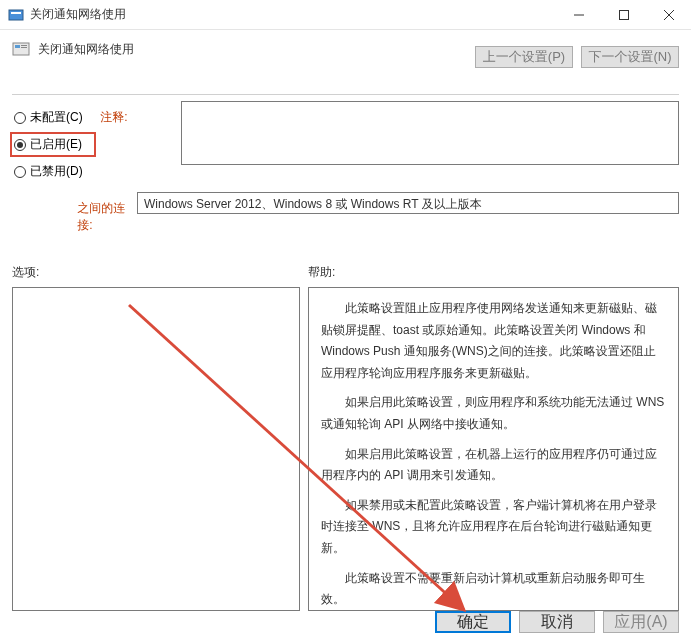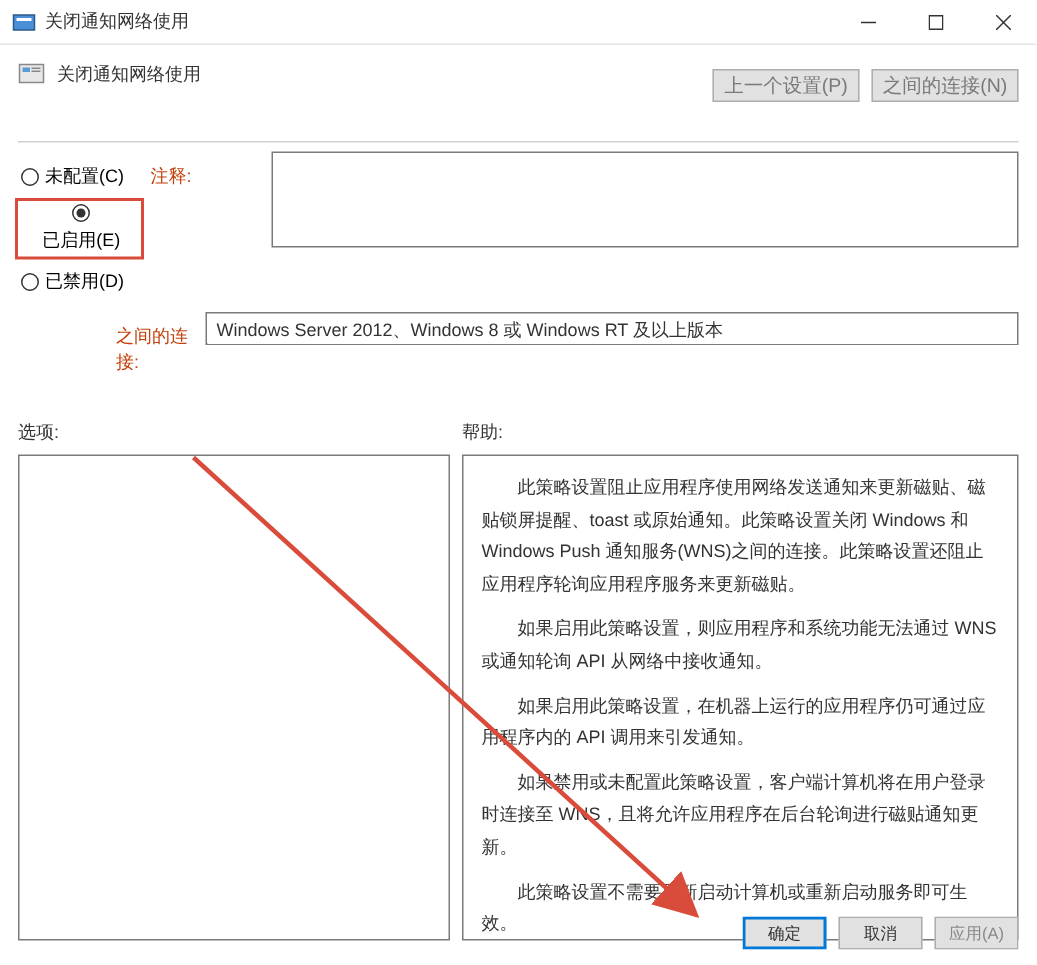--- a/index.html
+++ b/index.html
@@ -72,21 +72,20 @@
     .radio-item {
       display: flex;
       align-items: center;
       gap: 4px;
       padding: 4px 2px;
     }
     .radio-item.highlighted {
       border: 2px solid #d94b3a;
       margin: 2px -2px;
       padding: 2px 0 2px 2px;
-      flex-direction: column;
     }
     .radio {
       width: 12px; height: 12px;
       border: 1px solid #333;
       border-radius: 50%;
       display: inline-flex; align-items: center; justify-content: center;
     }
     .radio.checked::after {
       content: "";
       width: 6px; height: 6px;
@@ -150,24 +149,24 @@
     }
     .help-box p { margin-bottom: 8px; text-indent: 2em; }
     .footer {
       position: absolute;
       bottom: 10px;
       right: 12px;
       display: flex;
       gap: 8px;
     }
     .btn {
-      width: 56px; height: 22px;
+      width: 76px; height: 22px;
       border: 1px solid #adadad;
       background: #e1e1e1;
-      font-size: 11px;
+      font-size: 16px;
       display: inline-flex; align-items: center; justify-content: center;
       color: #333;
     }
     .btn.primary { border: 2px solid #0078d7; }
     .btn.disabled { color: #888; }
     .arrow-svg {
       position: absolute;
       left: 124px;
       top: 300px;
       pointer-events: none;
@@ -218,21 +217,21 @@
       <rect x="3" y="5" width="5" height="3" fill="#5a9bd4"></rect>
       <rect x="9" y="5" width="6" height="1" fill="#888"></rect>
       <rect x="9" y="7" width="6" height="1" fill="#888"></rect>
     </svg>
   </span>
   <span class="subheader-title">关闭通知网络使用</span>
 </div>
 
 <div class="nav-buttons">
   <span class="nav-btn">上一个设置(P)</span>
-  <span class="nav-btn">之间的连接(N)</span>
+  <span class="nav-btn">下一个设置(N)</span>
 </div>
 
 <hr class="divider">
 
 <div class="config-row">
   <div class="radio-col">
     <div class="radio-item">
       <span class="radio"></span>
       <span>未配置(C)</span>
     </div>

